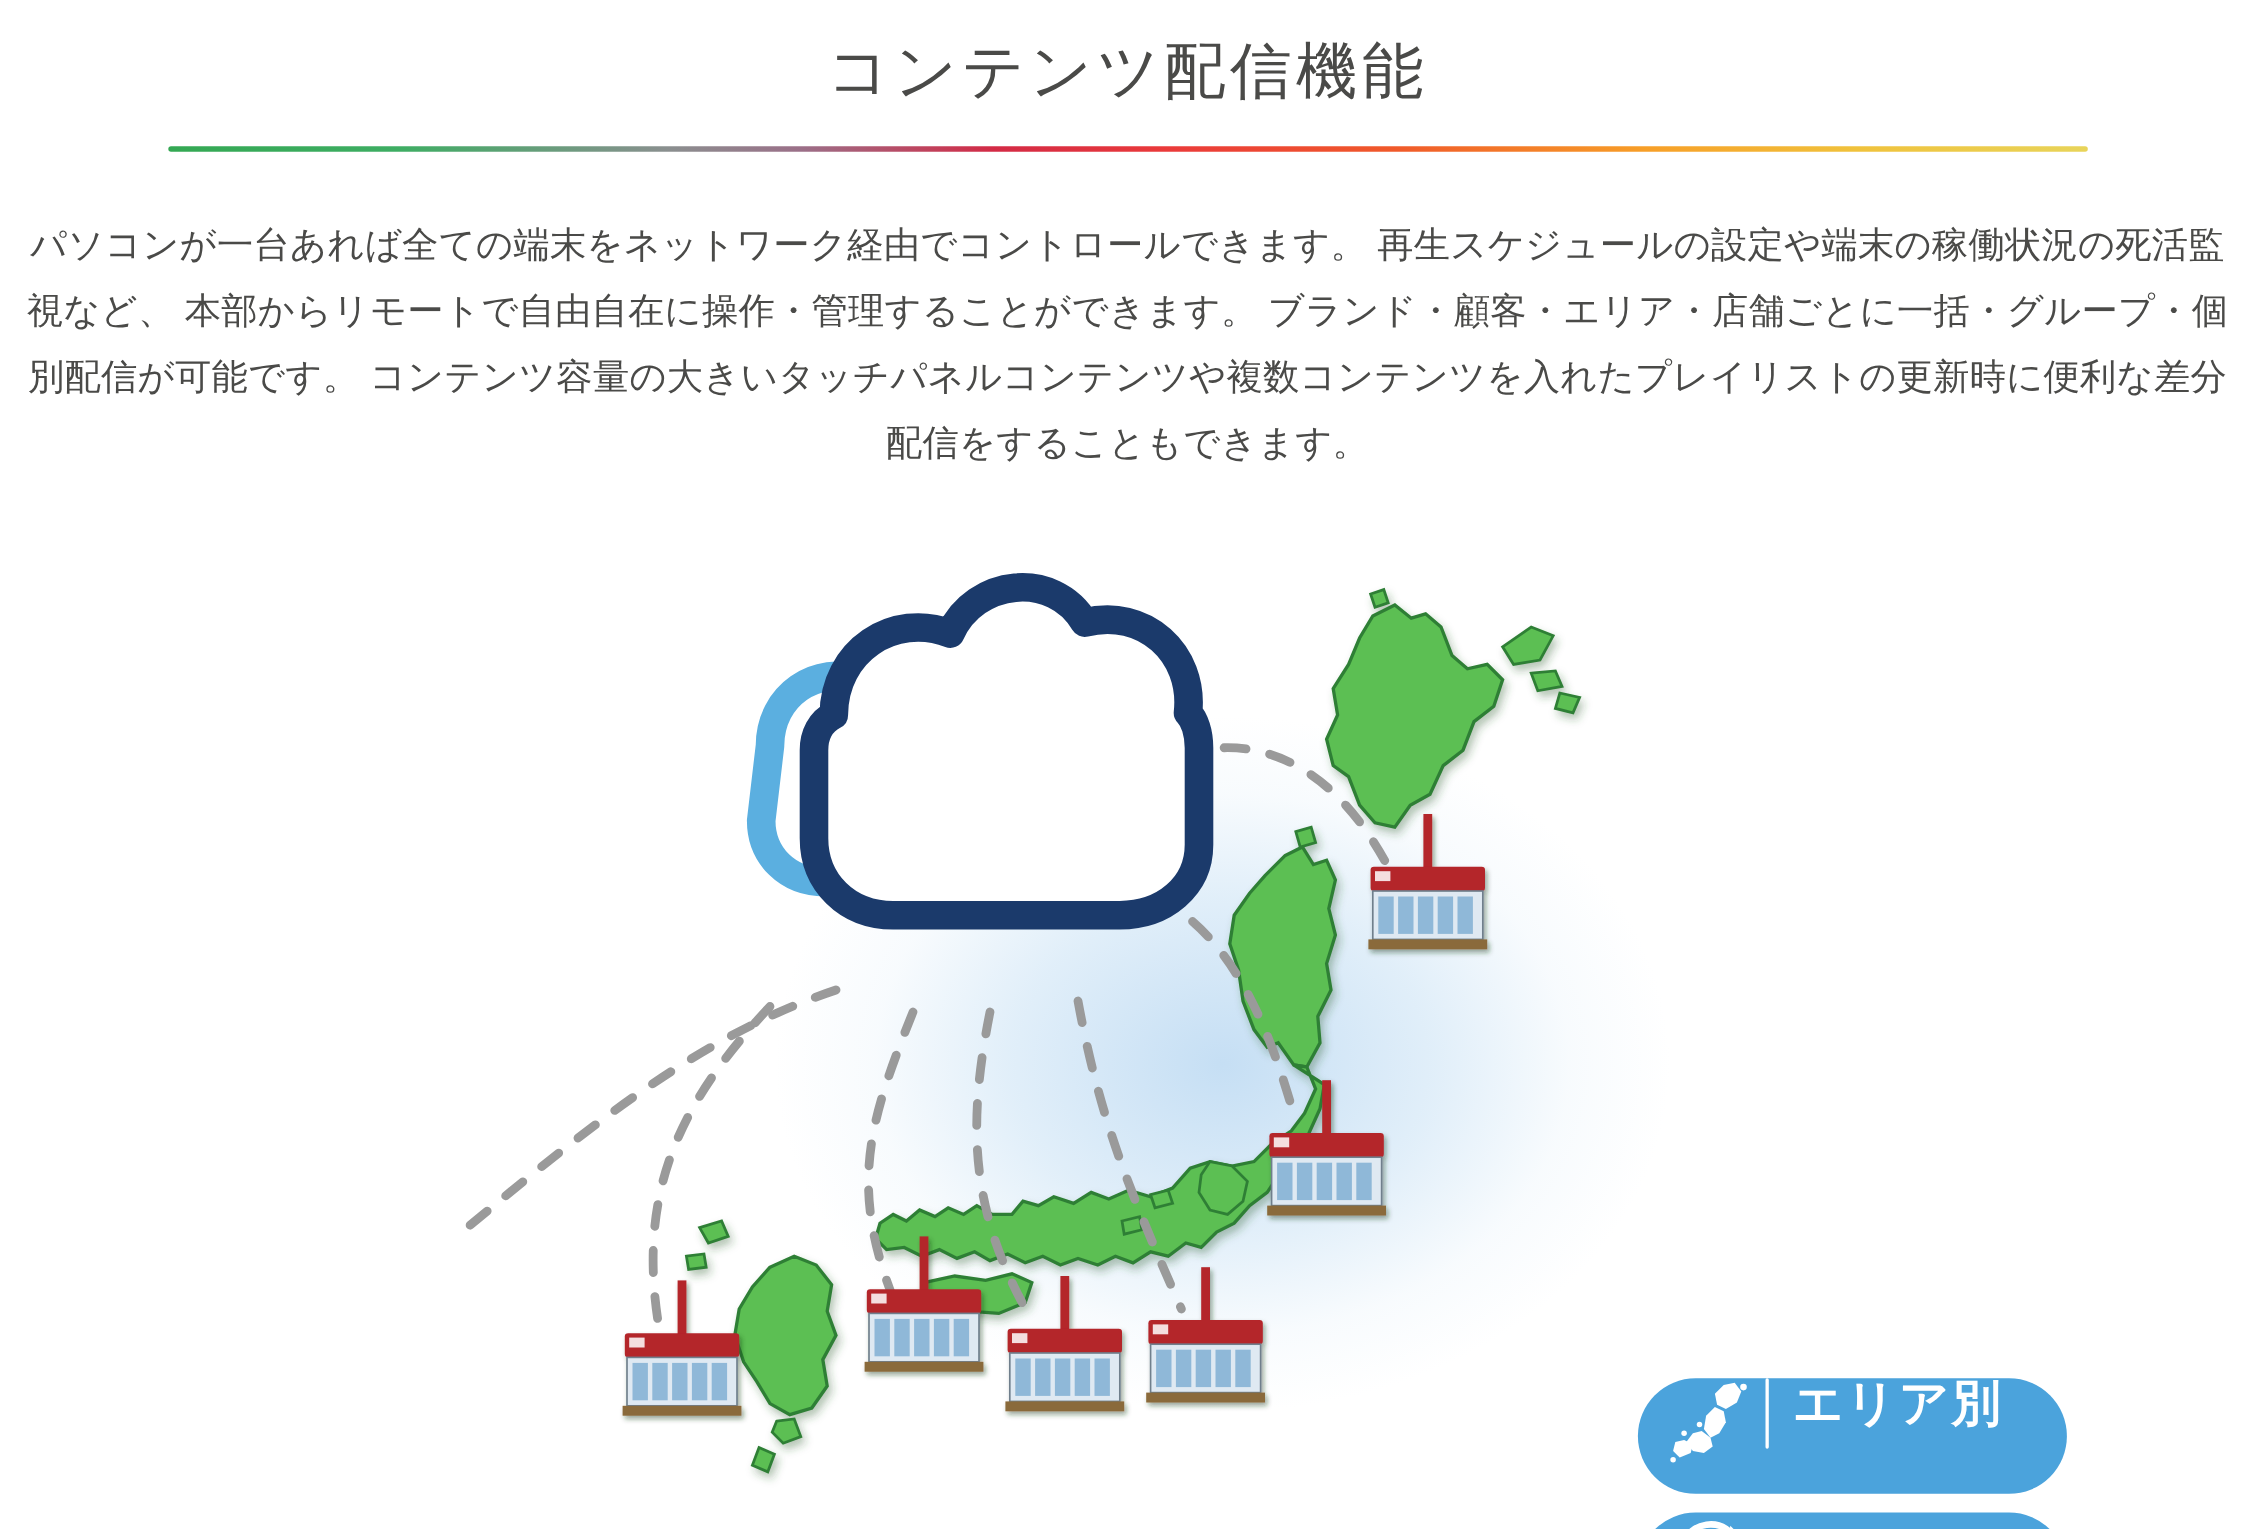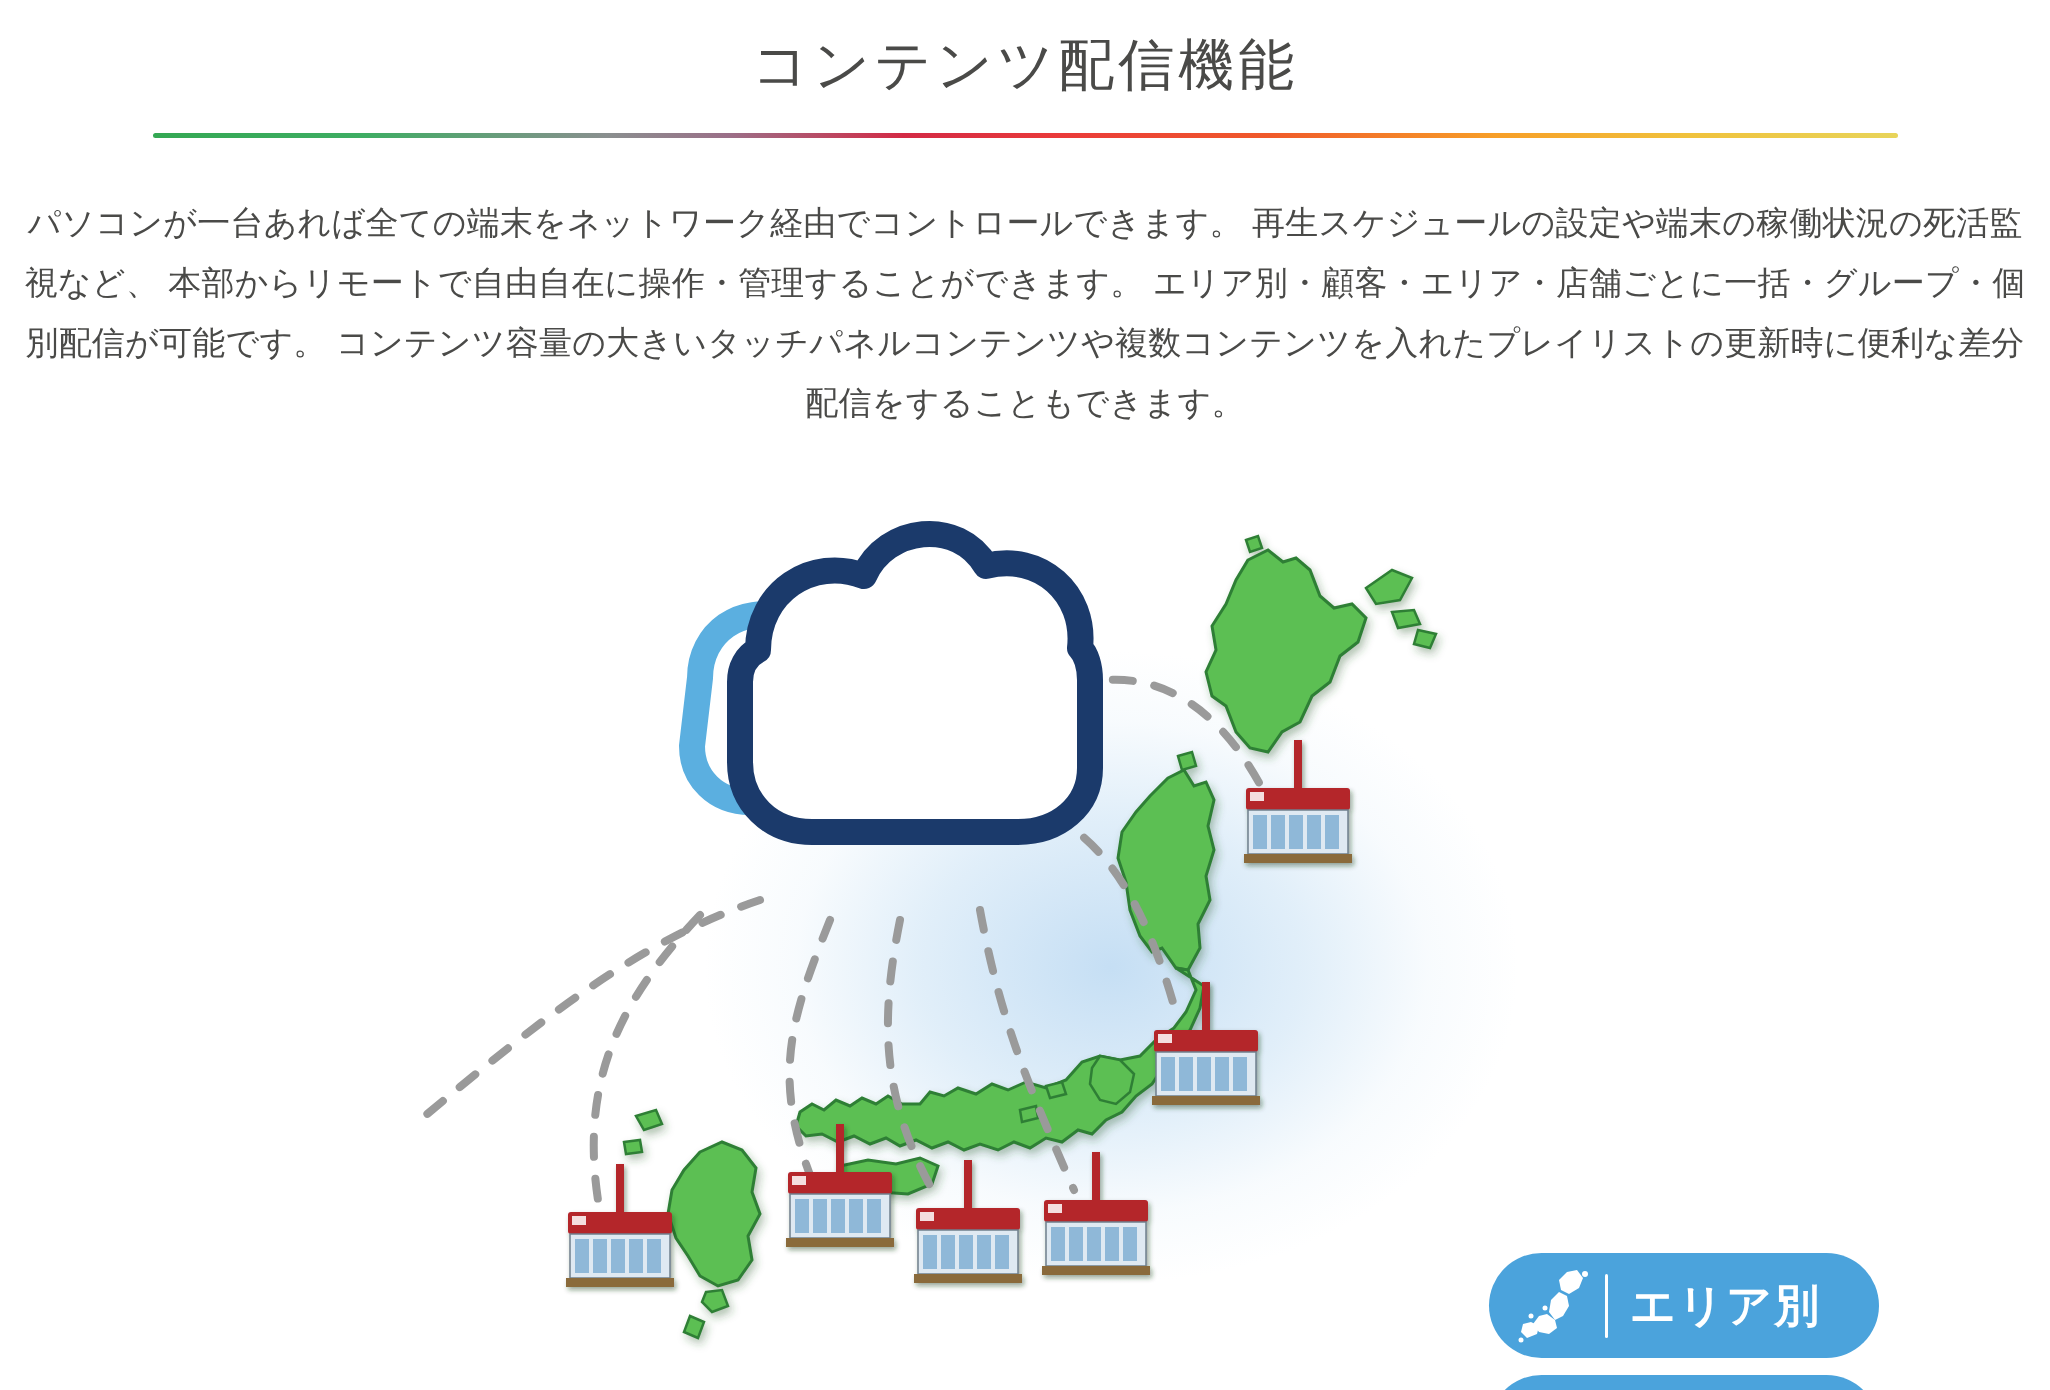--- a/index.html
+++ b/index.html
@@ -98,21 +98,21 @@
     width: 390px;
     display: flex;
     flex-direction: column;
     gap: 17px;
     z-index: 5;
   }
 
   .pill {
     position: relative;
     display: flex;
-    align-items: center;
+    align-items: flex-start;
     height: 105px;
     background: #4ba3dc;
     border-radius: 54px;
     padding: 0 26px 0 20px;
     cursor: pointer;
   }
 
   .pill-icon {
     width: 92px;
     height: 80px;
@@ -141,21 +141,21 @@
   }
 </style>
 </head>
 <body>
 
 <div class="page">
 
   <h1 class="page-title">コンテンツ配信機能</h1>
   <div class="title-rule"></div>
 
-  <p class="intro">パソコンが一台あれば全ての端末をネットワーク経由でコントロールできます。 再生スケジュールの設定や端末の稼働状況の死活監視など、 本部からリモートで自由自在に操作・管理することができます。 エリア別・顧客・エリア・店舗ごとに一括・グループ・個別配信が可能です。 コンテンツ容量の大きいタッチパネルコンテンツや複数コンテンツを入れたプレイリストの更新時に便利な差分配信をすることもできます。</p>
+  <p class="intro">パソコンが一台あれば全ての端末をネットワーク経由でコントロールできます。 再生スケジュールの設定や端末の稼働状況の死活監視など、 本部からリモートで自由自在に操作・管理することができます。 ブランド・顧客・エリア・店舗ごとに一括・グループ・個別配信が可能です。 コンテンツ容量の大きいタッチパネルコンテンツや複数コンテンツを入れたプレイリストの更新時に便利な差分配信をすることもできます。</p>
 
   <div class="figure">
 
     <div class="map-glow"></div>
 
     <svg class="fig-svg" viewBox="0 0 2050 890">
       <defs>
         <filter id="softShadow" x="-30%" y="-30%" width="170%" height="170%">
           <feDropShadow dx="3" dy="5" stdDeviation="4" flood-color="#2a5a2a" flood-opacity="0.35"></feDropShadow>
         </filter>

